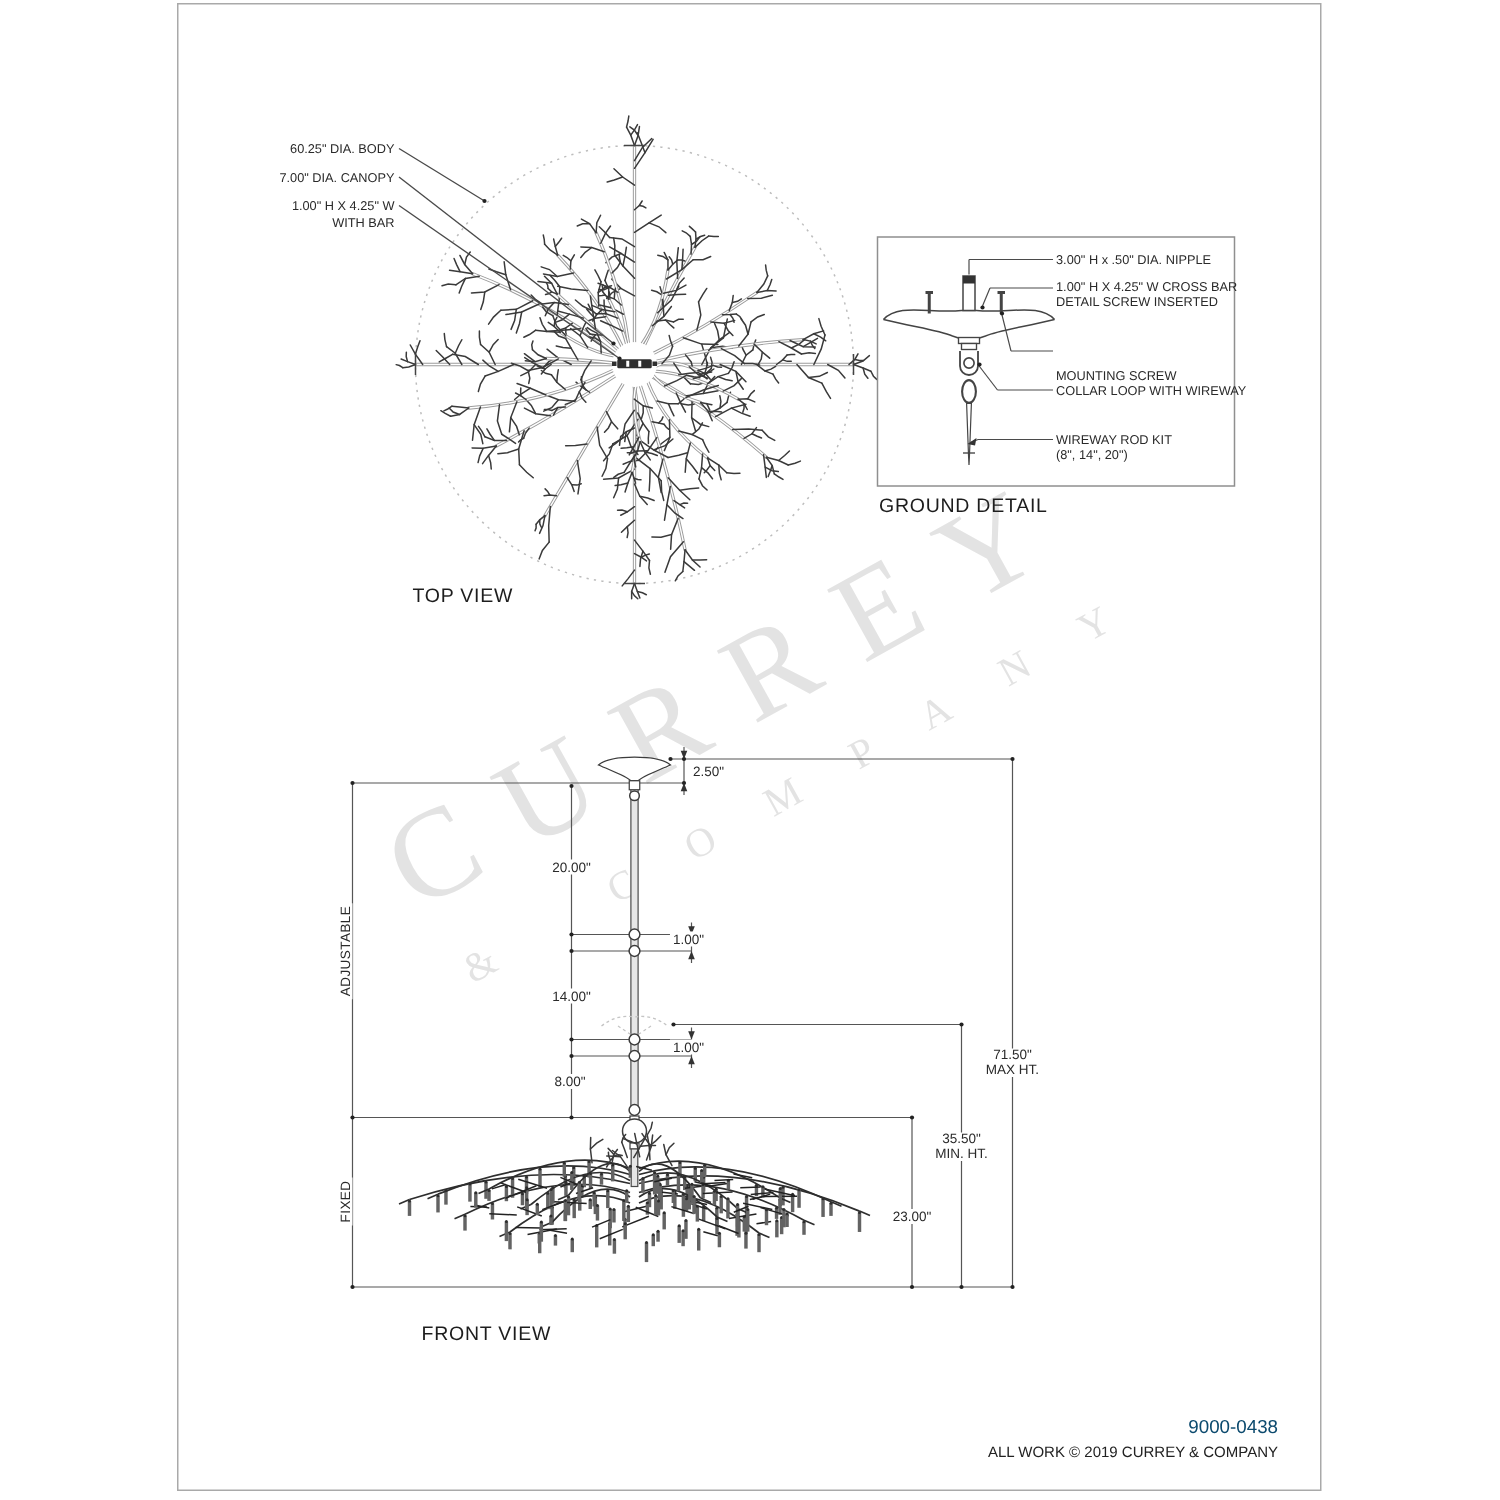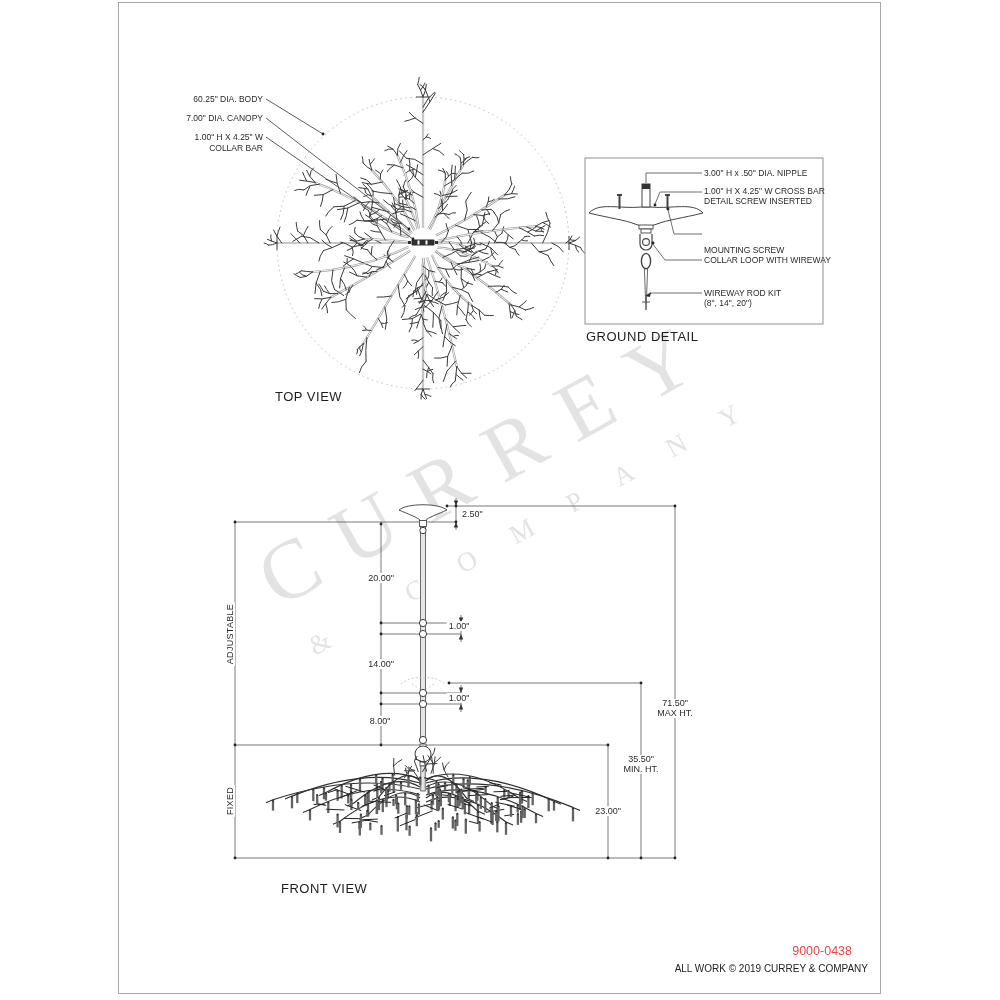--- a/index.html
+++ b/index.html
@@ -12,22 +12,22 @@
   .callout{font-size:8.5px;line-height:10px;}
   .tl-callout{left:0;width:144px;text-align:right;}
   .cd-callout{left:585px;}
   .dim{font-size:9px;line-height:10px;background:#fff;padding:0 2px;}
   .dim.ctr{transform:translateX(-50%);text-align:center;}
   .dim2{font-size:9px;line-height:9.5px;background:#fff;padding:0 2px;
     transform:translateX(-50%);text-align:center;}
   .vlabel{font-size:9px;letter-spacing:0.3px;transform:translate(-50%,-50%) rotate(-90deg);
     background:#fff;padding:0 2px;}
   .vtitle{font-size:13px;letter-spacing:0.5px;color:#1d1d1d;}
-  .footer-part{right:28px;top:941px;font-size:12.5px;color:#ef4444;}
-  .footer-copy{right:12px;top:960px;font-size:10px;color:#222;margin-left:23px;}
+  .footer-part{right:28px;top:941px;font-size:12.5px;color:#0c4a6e;}
+  .footer-copy{right:28px;top:960px;font-size:10px;color:#222;margin-left:23px;}
   .wm{position:absolute;color:#e3e3e3;font-family:"Liberation Serif",serif;z-index:1;}
   #wm1{left:150px;top:538px;font-size:84px;line-height:84px;letter-spacing:28px;
     transform:rotate(-29deg);transform-origin:0 60%;}
   #wm2{left:192px;top:632px;font-size:27px;line-height:27px;letter-spacing:41px;
     transform:rotate(-29deg);transform-origin:0 50%;}
 </style>
 </head>
 <body>
 
 <div id="stage">
@@ -1010,21 +1010,21 @@
           <polygon points="342,620 339.8,614.5 344.2,614.5" fill="#333"></polygon>
           <polygon points="342,631 339.8,636.5 344.2,636.5" fill="#333"></polygon>
           <polygon points="342,690 339.8,684.5 344.2,684.5" fill="#333"></polygon>
           <polygon points="342,701 339.8,706.5 344.2,706.5" fill="#333"></polygon>
         </g>
     </svg>
 
     <div class="t callout tl-callout" style="top:91px">60.25" DIA. BODY</div>
     <div class="t callout tl-callout" style="top:110px">7.00" DIA. CANOPY</div>
     <div class="t callout tl-callout" style="top:129px">1.00" H X 4.25" W</div>
-    <div class="t callout tl-callout" style="top:140px">COLLAR BAR</div>
+    <div class="t callout tl-callout" style="top:140px">WITH BAR</div>
     <div class="t vtitle" style="left:156px;top:386px">TOP VIEW</div>
 
     <div class="t callout cd-callout" style="top:165px">3.00" H x .50" DIA. NIPPLE</div>
     <div class="t callout cd-callout" style="top:183px">1.00" H X 4.25" W CROSS BAR</div>
     <div class="t callout cd-callout" style="top:193px">DETAIL SCREW INSERTED</div>
     <div class="t callout cd-callout" style="top:242px">MOUNTING SCREW</div>
     <div class="t callout cd-callout" style="top:252px">COLLAR LOOP WITH WIREWAY</div>
     <div class="t callout cd-callout" style="top:285px">WIREWAY ROD KIT</div>
     <div class="t callout cd-callout" style="top:295px">(8", 14", 20")</div>
     <div class="t vtitle" style="left:467px;top:326px">GROUND DETAIL</div>

